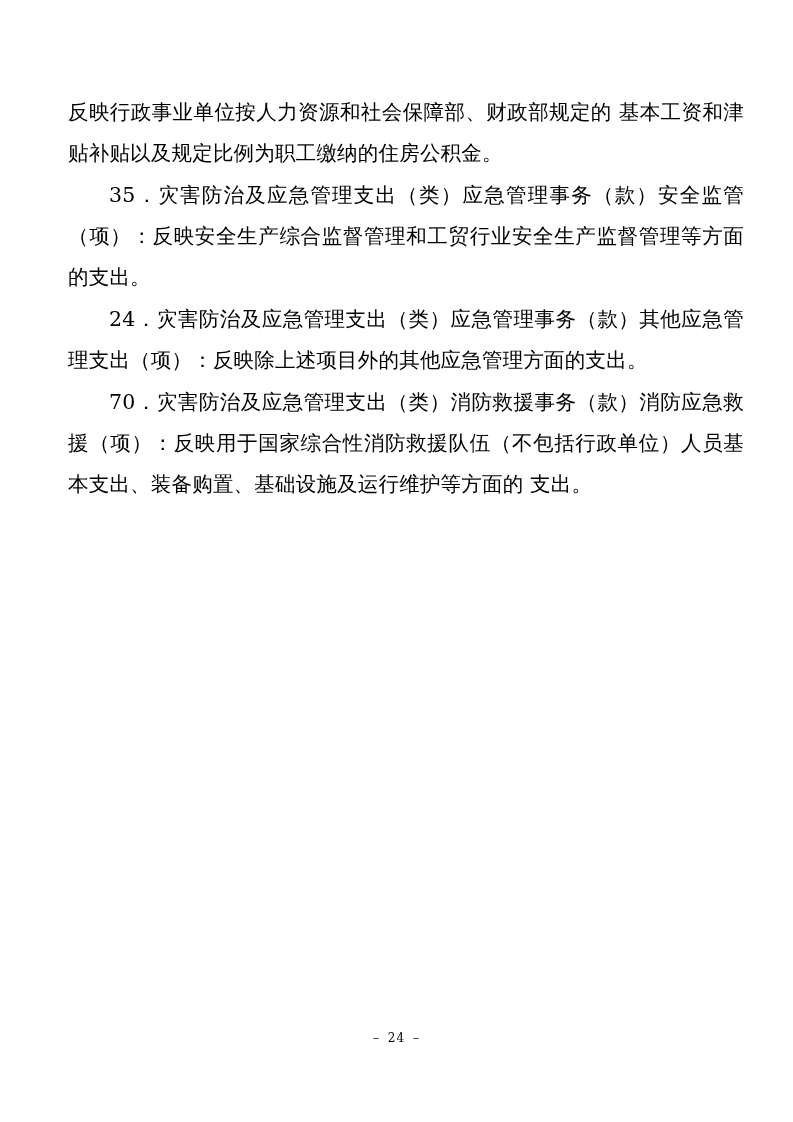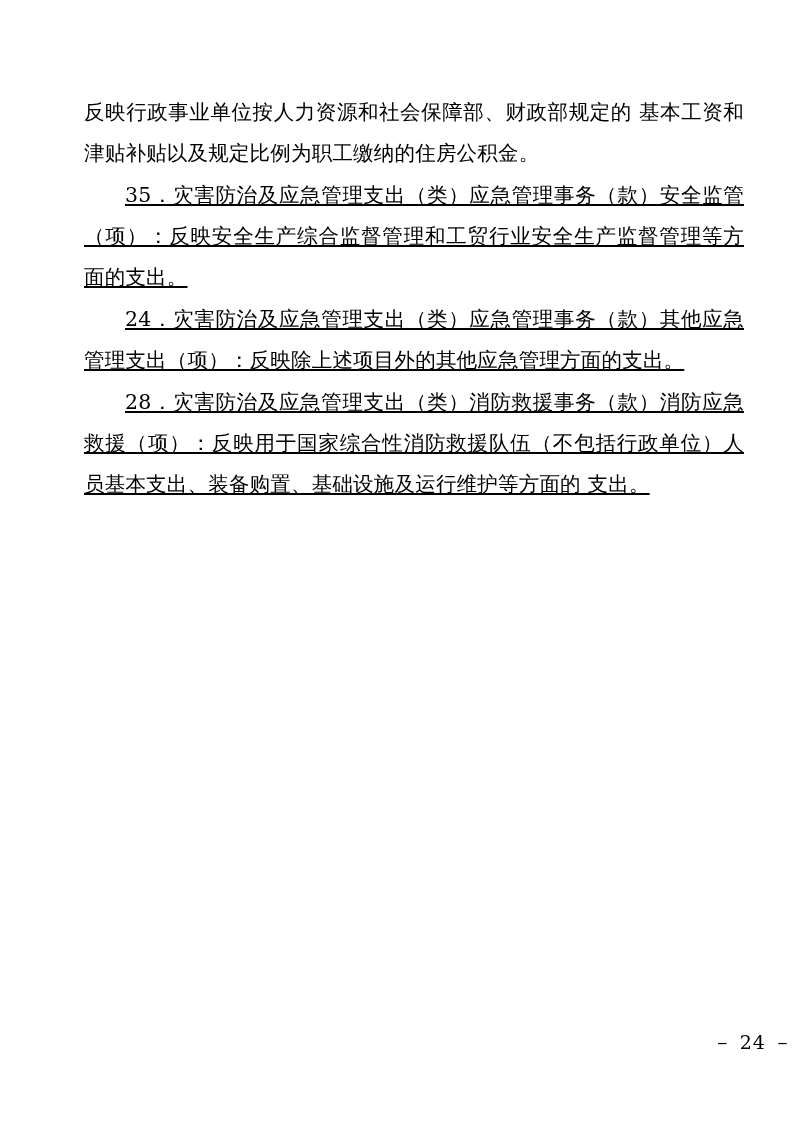--- a/index.html
+++ b/index.html
@@ -21,48 +21,47 @@
     position: absolute;
     left: 68px;
     top: 92px;
     width: 676px;
   }
   .para {
     font-size: 20.5px;
     line-height: 41px;
     text-align: justify;
     text-justify: inter-character;
-    margin: 0 0 0 16px;
+    margin: 0 0 0 0;
     letter-spacing: 0.2px;
   }
   .para.indent {
     text-indent: 41px;
   }
   .para + .para {
     margin-top: 1px;
-    text-decoration: underline;
   }
   .footer {
     position: absolute;
     left: 0;
     right: 0;
     top: 1030px;
-    text-align: right;
-    font-size: 19px;
+    text-align: center;
+    font-size: 12px;
     font-family: "DejaVu Serif", serif;
     letter-spacing: 1px;
   }
 </style>
 </head>
 <body>
 
 <div class="page">
 
   <div class="content">
     <p class="para">反映行政事业单位按人力资源和社会保障部、财政部规定的 基本工资和津贴补贴以及规定比例为职工缴纳的住房公积金。</p>
     <p class="para indent">35．灾害防治及应急管理支出（类）应急管理事务（款）安全监管（项）：反映安全生产综合监督管理和工贸行业安全生产监督管理等方面的支出。</p>
     <p class="para indent">24．灾害防治及应急管理支出（类）应急管理事务（款）其他应急管理支出（项）：反映除上述项目外的其他应急管理方面的支出。</p>
-    <p class="para indent">28．灾害防治及应急管理支出（类）消防救援事务（款）消防应急救援（项）：反映用于国家综合性消防救援队伍（不包括行政单位）人员基本支出、装备购置、基础设施及运行维护等方面的 支出。</p>
+    <p class="para indent">70．灾害防治及应急管理支出（类）消防救援事务（款）消防应急救援（项）：反映用于国家综合性消防救援队伍（不包括行政单位）人员基本支出、装备购置、基础设施及运行维护等方面的 支出。</p>
   </div>
 
   <div class="footer">－ 24 －</div>
 
 </div>
 
 </body></html>

